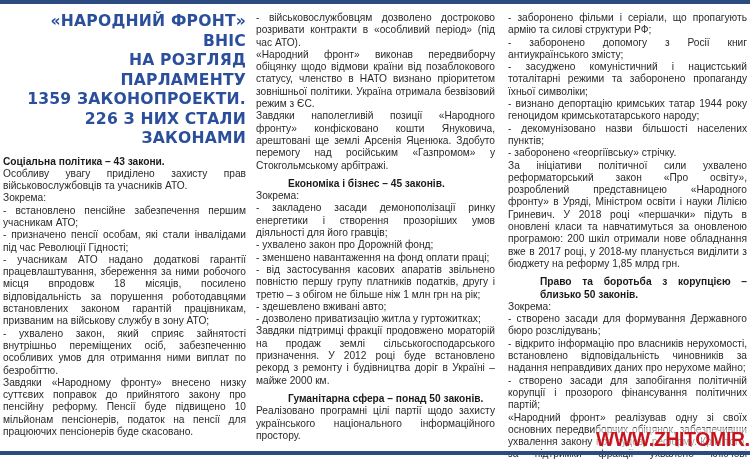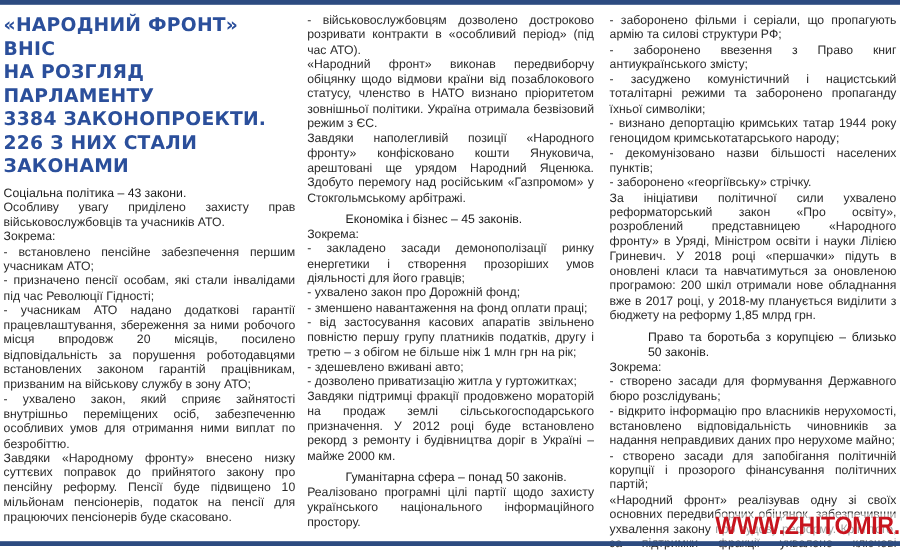--- a/index.html
+++ b/index.html
@@ -27,23 +27,23 @@
   .col2 { left: 256px; width: 239px; }
   .col3 { left: 508px; width: 239px; }
   .headline {
     font-family: "DejaVu Sans", sans-serif;
     font-weight: bold;
     color: #2b4f9b;
     font-size: 15.6px;
     line-height: 19.5px;
     letter-spacing: 0.2px;
     margin: 0 0 7px 0;
-    text-align: left;
+    text-align: right;
   }
-  .section-title { font-weight: normal; color: #1a1a1a; margin-top: 4px; }
+  .section-title { font-weight: bold; color: #1a1a1a; margin-top: 4px; }
   .p { margin: 0; }
   .gap { margin-top: 6px; padding-left: 32px; }
   .watermark {
     position: absolute; left: 596px; top: 428px;
     font-family: "Liberation Sans", sans-serif;
     font-weight: bold; font-size: 21px; letter-spacing: -0.3px;
     color: #c8141e;
     background: rgba(255,255,255,0.55);
     line-height: 22px;
     transform: scaleX(0.92); transform-origin: left center;
@@ -51,58 +51,58 @@
 </style>
 </head>
 <body>
 
 <div class="bar-top"></div>
 
 <div class="col col1">
   <div class="headline">
     <div>«НАРОДНИЙ ФРОНТ» ВНІС</div>
     <div>НА РОЗГЛЯД ПАРЛАМЕНТУ</div>
-    <div>3384 ЗАКОНОПРОЕКТИ.</div>
+    <div>1359 ЗАКОНОПРОЕКТИ.</div>
     <div>226 З НИХ СТАЛИ ЗАКОНАМИ</div>
   </div>
 
   <div class="p section-title">Соціальна політика – 43 закони.</div>
   <div class="p">Особливу увагу приділено захисту прав військовослужбовців та учасників АТО.</div>
   <div class="p">Зокрема:</div>
   <div class="p">- встановлено пенсійне забезпечення першим учасникам АТО;</div>
   <div class="p">- призначено пенсії особам, які стали інвалідами під час Революції Гідності;</div>
-  <div class="p">- учасникам АТО надано додаткові гарантії працевлаштування, збереження за ними робочого місця впродовж 20 місяців, посилено відповідальність за порушення роботодавцями встановлених законом гарантій працівникам, призваним на військову службу в зону АТО;</div>
+  <div class="p">- учасникам АТО надано додаткові гарантії працевлаштування, збереження за ними робочого місця впродовж 18 місяців, посилено відповідальність за порушення роботодавцями встановлених законом гарантій працівникам, призваним на військову службу в зону АТО;</div>
   <div class="p">- ухвалено закон, який сприяє зайнятості внутрішньо переміщених осіб, забезпеченню особливих умов для отримання ними виплат по безробіттю.</div>
   <div class="p">Завдяки «Народному фронту» внесено низку суттєвих поправок до прийнятого закону про пенсійну реформу. Пенсії буде підвищено 10 мільйонам пенсіонерів, податок на пенсії для працюючих пенсіонерів буде скасовано.</div>
 
 </div>
 
 <div class="col col2">
   <div class="p">- військовослужбовцям дозволено достроково розривати контракти в «особливий період» (під час АТО).</div>
   <div class="p">«Народний фронт» виконав передвиборчу обіцянку щодо відмови країни від позаблокового статусу, членство в НАТО визнано пріоритетом зовнішньої політики. Україна отримала безвізовий режим з ЄС.</div>
-  <div class="p">Завдяки наполегливій позиції «Народного фронту» конфісковано кошти Януковича, арештовані ще урядом Народний Яценюка. Здобуто перемогу над російським «Газпромом» у Стокгольмському арбітражі.</div>
+  <div class="p">Завдяки наполегливій позиції «Народного фронту» конфісковано кошти Януковича, арештовані ще землі Арсенія Яценюка. Здобуто перемогу над російським «Газпромом» у Стокгольмському арбітражі.</div>
 
   <div class="p section-title gap">Економіка і бізнес – 45 законів.</div>
   <div class="p">Зокрема:</div>
   <div class="p">- закладено засади демонополізації ринку енергетики і створення прозоріших умов діяльності для його гравців;</div>
   <div class="p">- ухвалено закон про Дорожній фонд;</div>
   <div class="p">- зменшено навантаження на фонд оплати праці;</div>
   <div class="p">- від застосування касових апаратів звільнено повністю першу групу платників податків, другу і третю – з обігом не більше ніж 1 млн грн на рік;</div>
   <div class="p">- здешевлено вживані авто;</div>
   <div class="p">- дозволено приватизацію житла у гуртожитках;</div>
   <div class="p">Завдяки підтримці фракції продовжено мораторій на продаж землі сільськогосподарського призначення. У 2012 році буде встановлено рекорд з ремонту і будівництва доріг в Україні – майже 2000 км.</div>
 
   <div class="p section-title gap">Гуманітарна сфера – понад 50 законів.</div>
   <div class="p">Реалізовано програмні цілі партії щодо захисту українського національного інформаційного простору.</div>
 
 </div>
 
 <div class="col col3">
   <div class="p">- заборонено фільми і серіали, що пропагують армію та силові структури РФ;</div>
-  <div class="p">- заборонено ввезення з Право книг антиукраїнського змісту;</div>
+  <div class="p">- заборонено допомогу з Росії книг антиукраїнського змісту;</div>
   <div class="p">- засуджено комуністичний і нацистський тоталітарні режими та заборонено пропаганду їхньої символіки;</div>
   <div class="p">- визнано депортацію кримських татар 1944 року геноцидом кримськотатарського народу;</div>
   <div class="p">- декомунізовано назви більшості населених пунктів;</div>
   <div class="p">- заборонено «георгіївську» стрічку.</div>
   <div class="p">За ініціативи політичної сили ухвалено реформаторський закон «Про освіту», розроблений представницею «Народного фронту» в Уряді, Міністром освіти і науки Лілією Гриневич. У 2018 році «першачки» підуть в оновлені класи та навчатимуться за оновленою програмою: 200 шкіл отримали нове обладнання вже в 2017 році, у 2018-му планується виділити з бюджету на реформу 1,85 млрд грн.</div>
 
   <div class="p section-title gap">Право та боротьба з корупцією – близько 50 законів.</div>
   <div class="p">Зокрема:</div>
   <div class="p">- створено засади для формування Державного бюро розслідувань;</div>
   <div class="p">- відкрито інформацію про власників нерухомості, встановлено відповідальність чиновників за надання неправдивих даних про нерухоме майно;</div>

